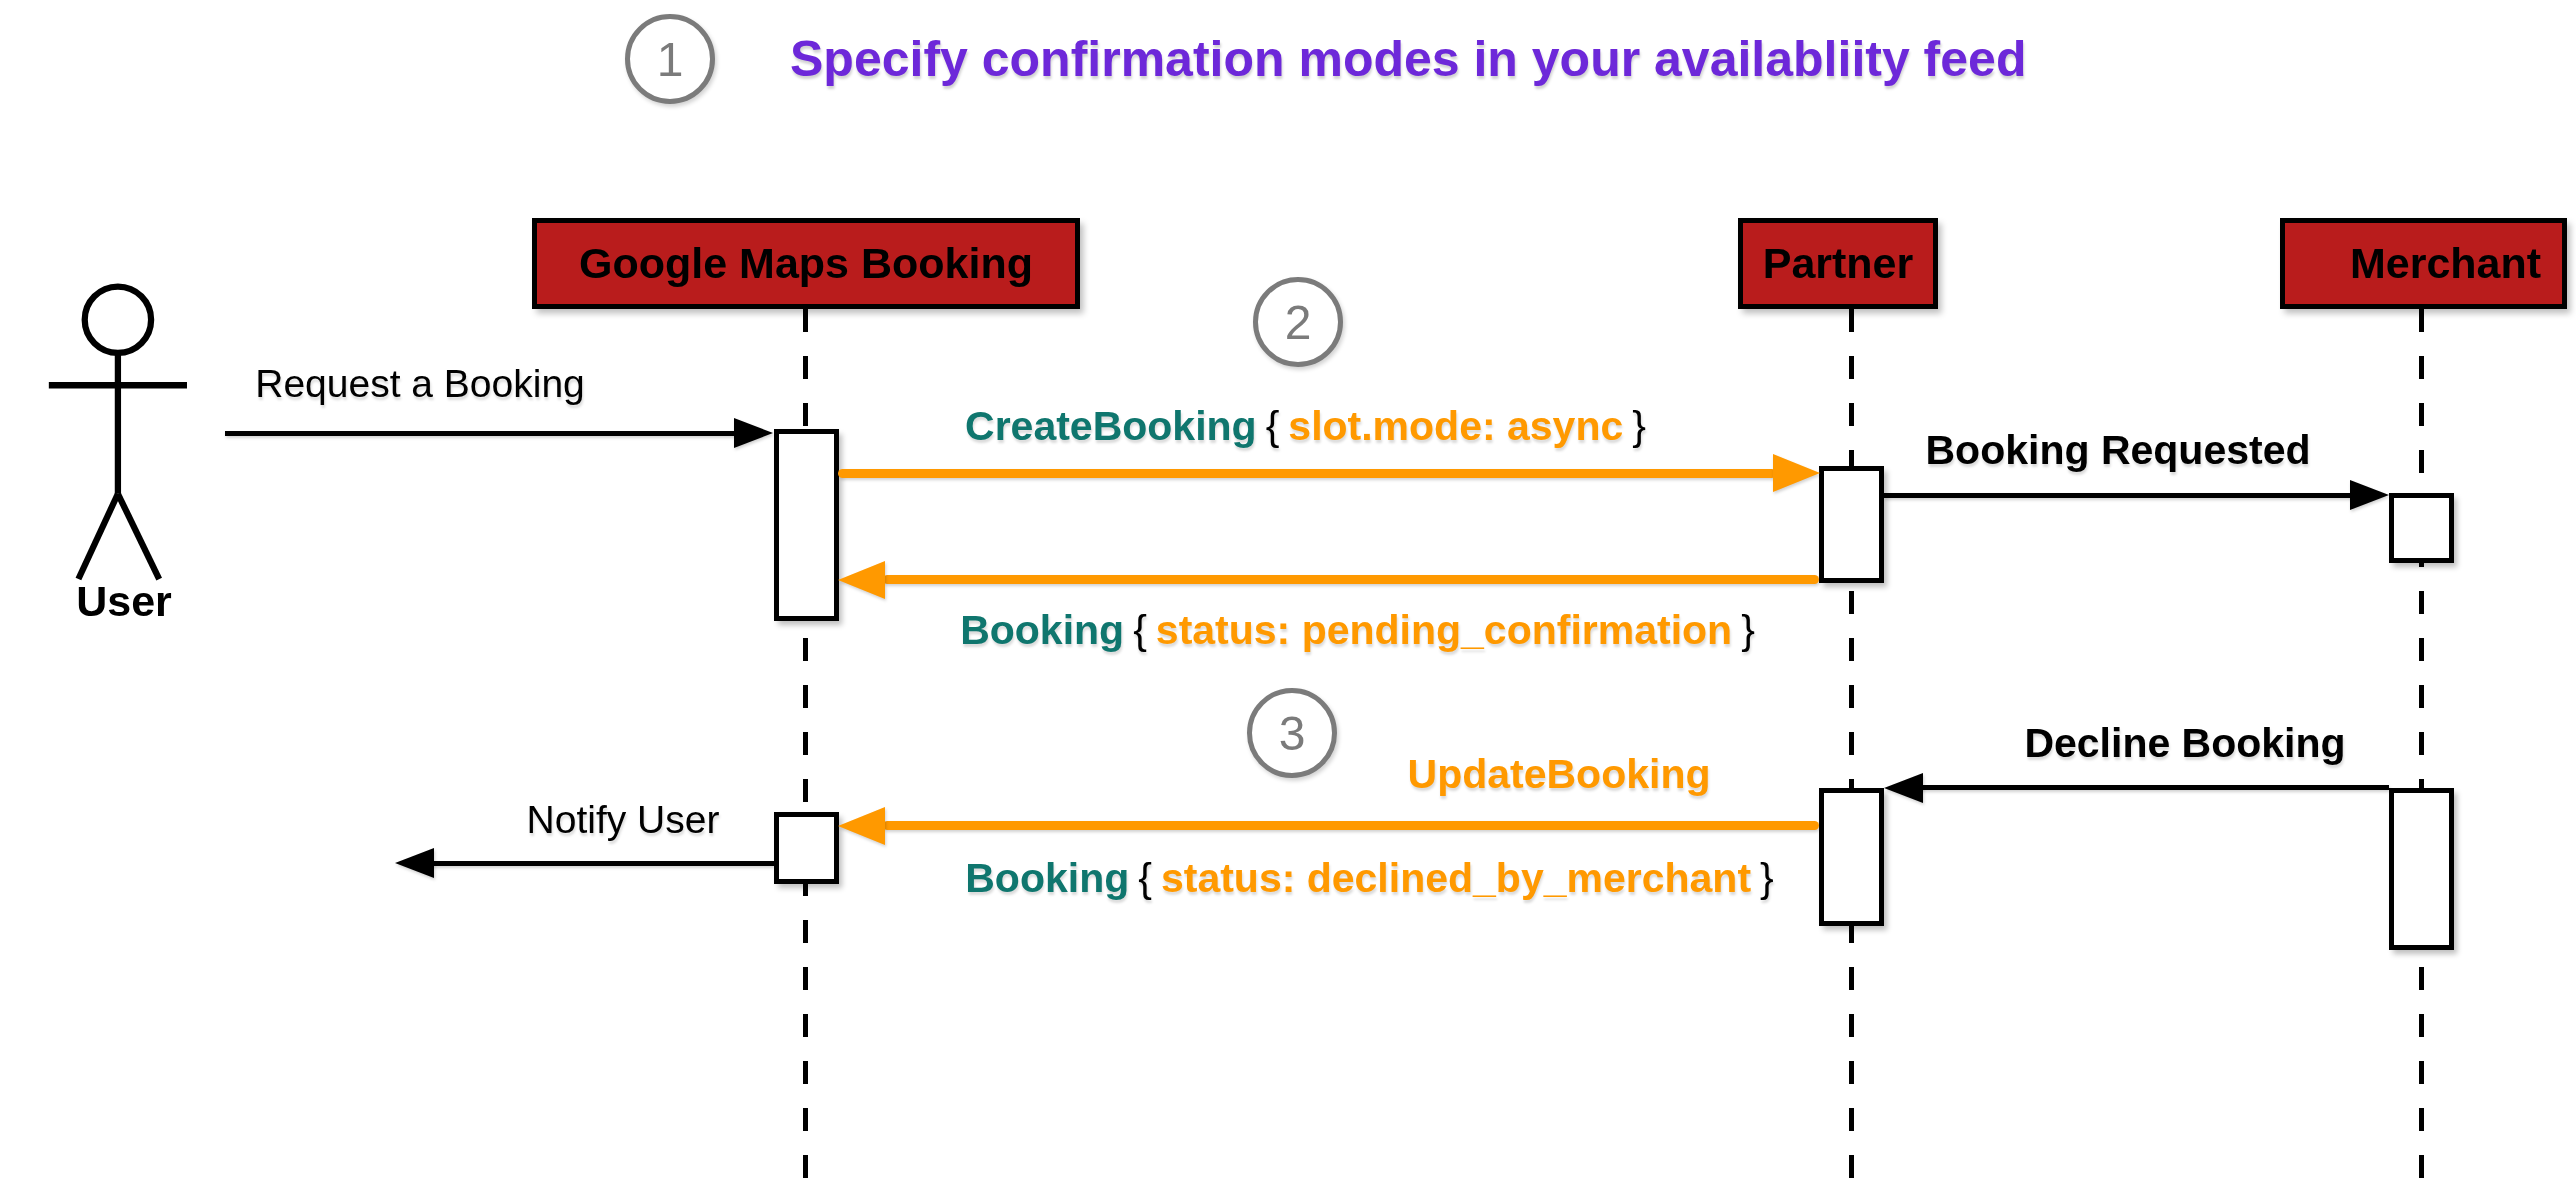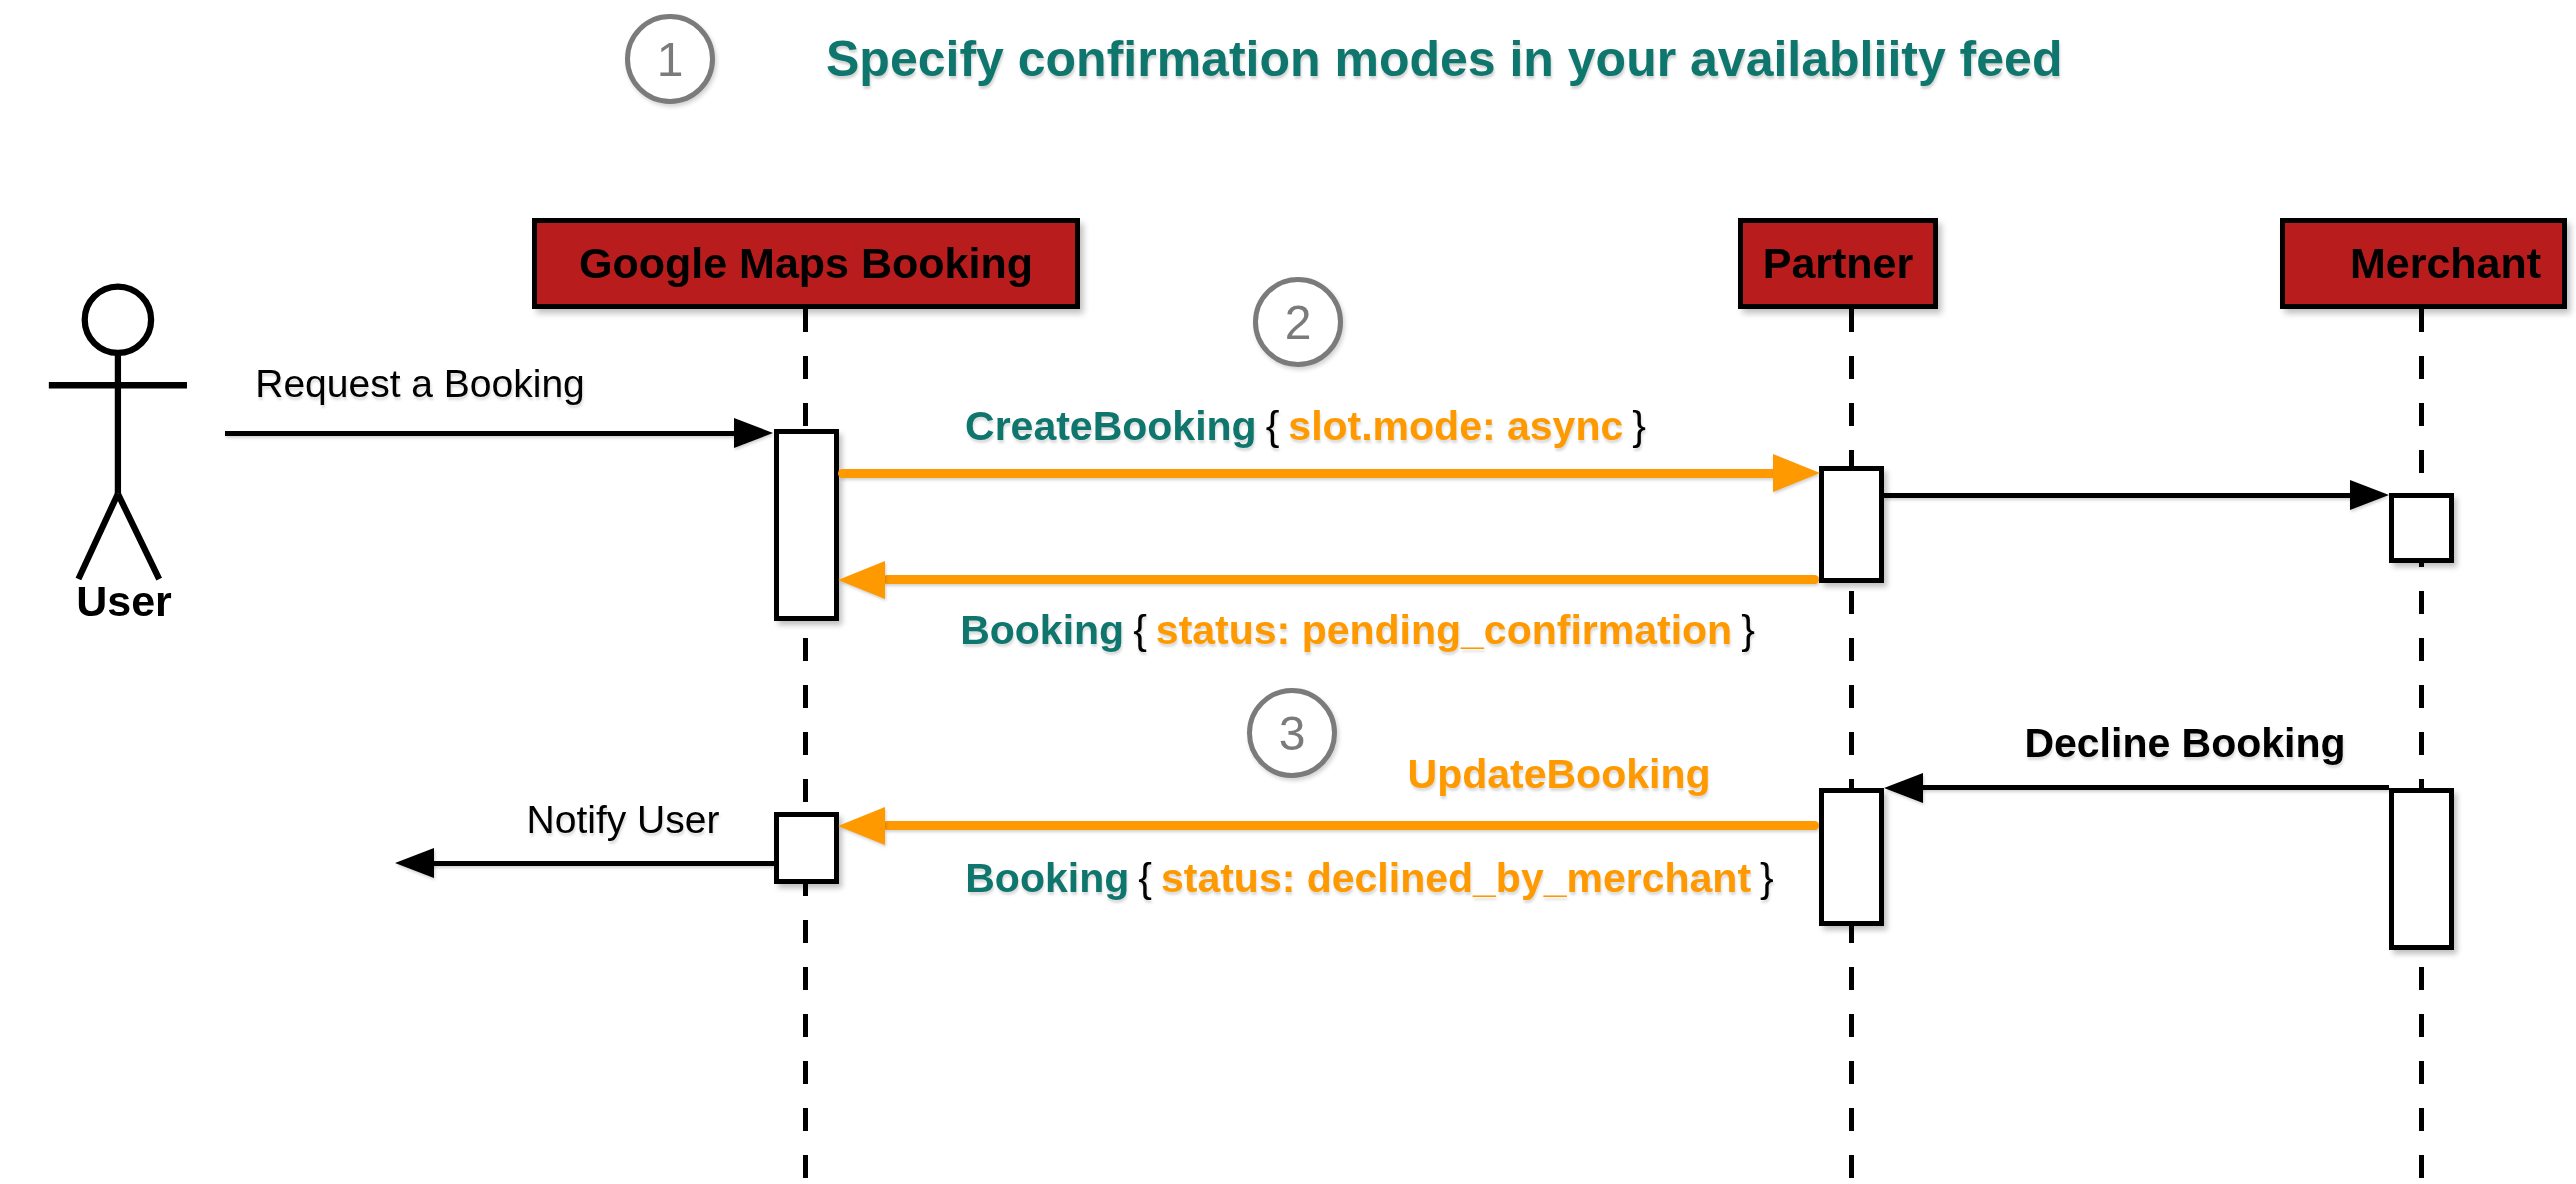--- a/index.html
+++ b/index.html
@@ -15,22 +15,22 @@
     display:flex; align-items:center; justify-content:center;
     font-size:48px; color:#7b7b7b; background:#ffffff;
     box-shadow:1.8px 2.7px 4.5px rgba(0,0,0,0.18);
   }
   #step1-circle { left:625px; top:14.4px; }
   #step2-circle { left:1253px; top:277px; }
   #step3-circle { left:1247px; top:688px; }
 
   
   .diagram-title {
-    position:absolute; left:826px; top:34px; line-height:1;
-    font-size:50px; font-weight:bold; color:#0f766e; white-space:nowrap;
+    position:absolute; left:790px; top:34px; line-height:1;
+    font-size:50px; font-weight:bold; color:#6d28d9; white-space:nowrap;
     text-shadow:0.9px 2.7px 2.7px rgba(0,0,0,0.18);
   }
 
   
   .actor-box {
     position:absolute; top:218px; height:91px; box-sizing:border-box;
     background:#b91c1c; border:5.4px solid #000;
     display:flex; align-items:center; justify-content:center;
     font-size:43px; font-weight:bold; color:#000; white-space:nowrap;
     box-shadow:3.6px 4.5px 6.3px rgba(0,0,0,0.25); z-index:3;
@@ -168,20 +168,21 @@
   <div class="step-circle" id="step2-circle">
     <span>2</span>
   </div>
 
   <div class="msg-label" id="label-create">
     <span class="msg-name">CreateBooking</span><span class="msg-brace">{</span><span class="msg-param">slot.mode: async</span><span class="msg-brace">}</span>
   </div>
   <div class="msg-line line-orange" id="line-create"></div>
   <div class="arrowhead head-orange-right" id="head-create"></div>
 
+  <div class="msg-label bold" id="label-booking-requested">Booking Requested</div>
   <div class="msg-line line-black" id="line-booking-requested"></div>
   <div class="arrowhead head-black-right" id="head-booking-requested"></div>
 
   <div class="msg-line line-orange" id="line-pending"></div>
   <div class="arrowhead head-orange-left" id="head-pending"></div>
   <div class="msg-label" id="label-pending">
     <span class="msg-name">Booking</span><span class="msg-brace">{</span><span class="msg-param">status: pending_confirmation</span><span class="msg-brace">}</span>
   </div>
 
   <div class="step-circle" id="step3-circle">

